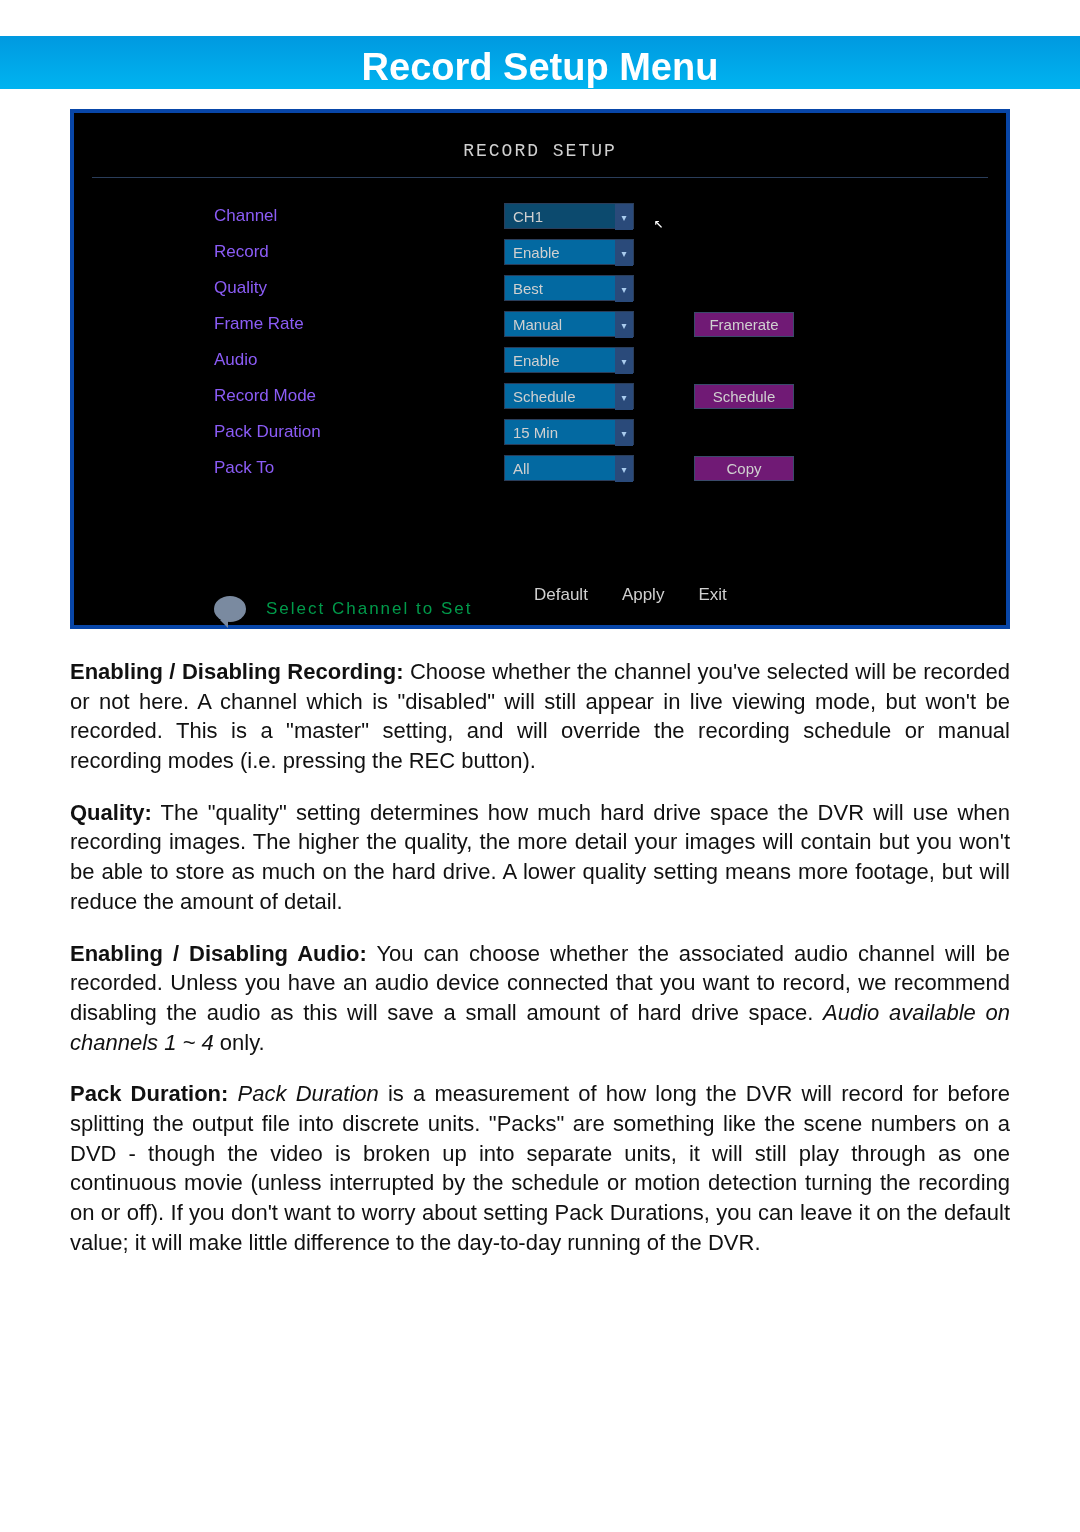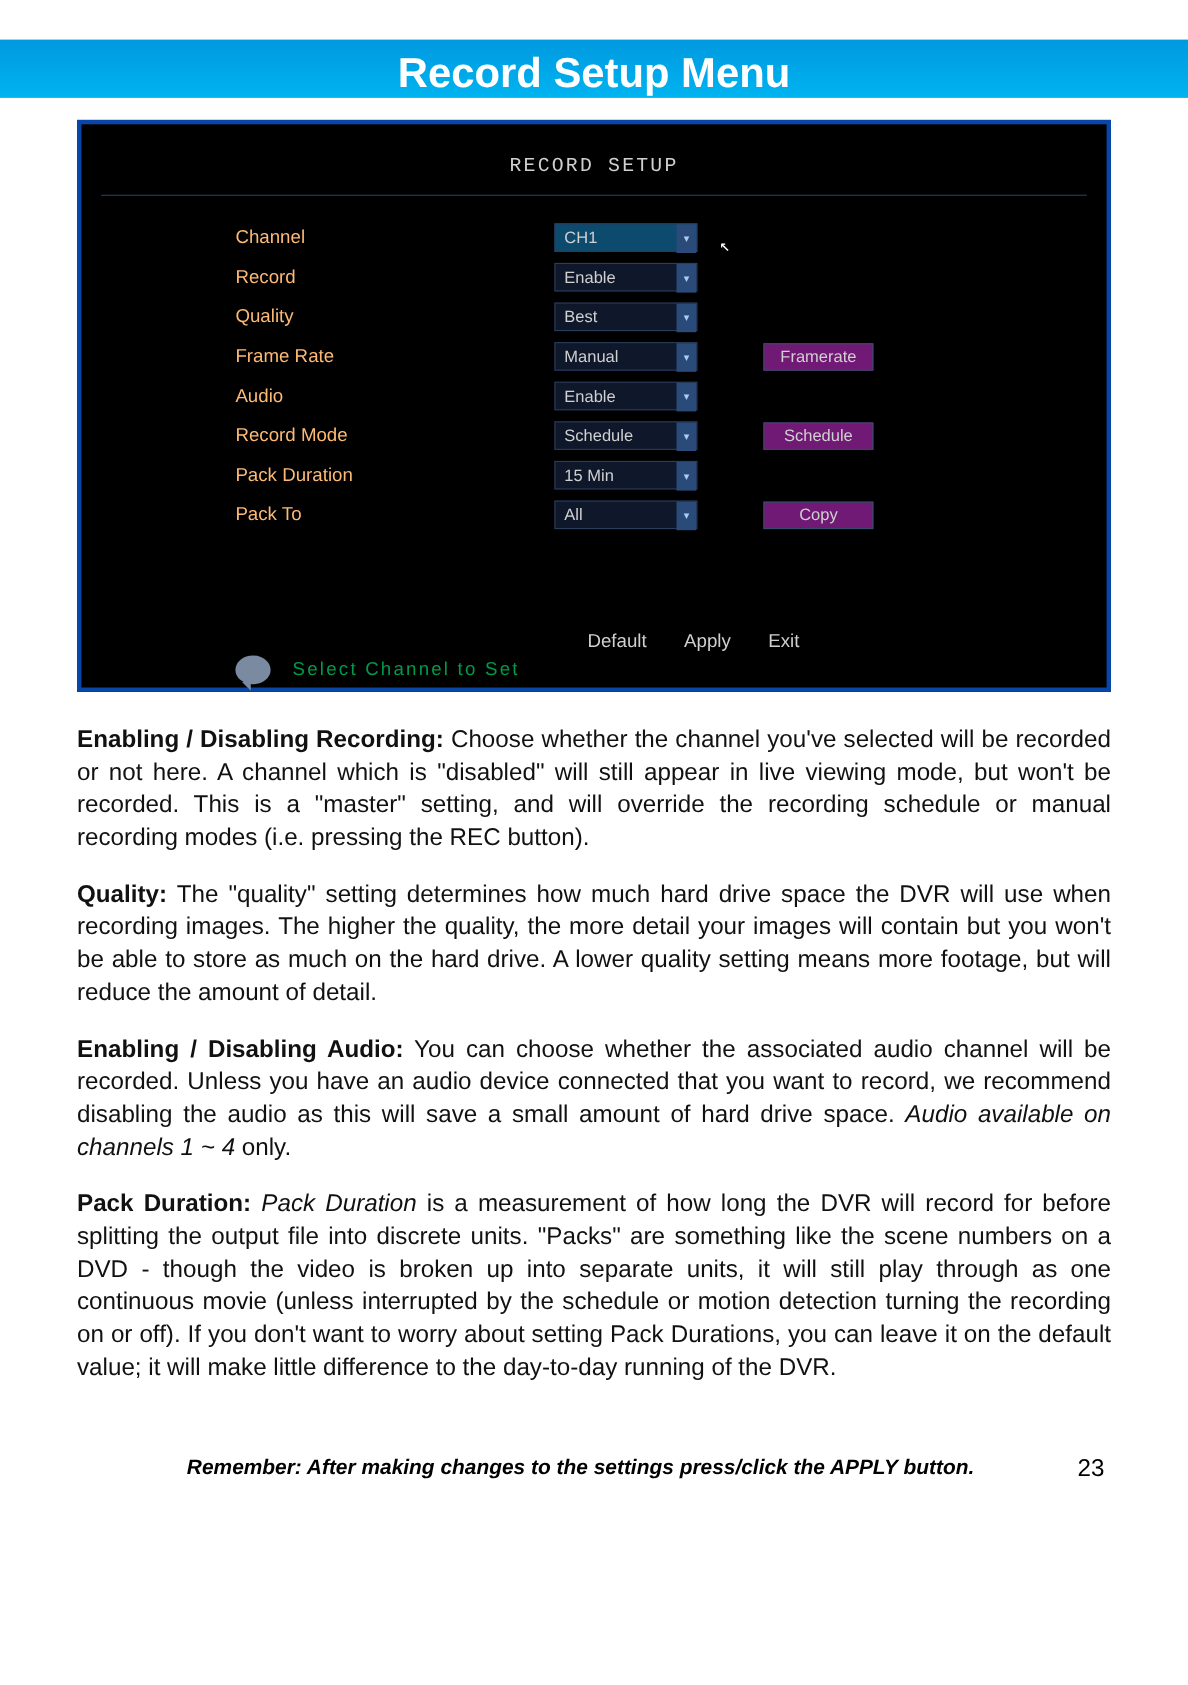--- a/index.html
+++ b/index.html
@@ -48,28 +48,28 @@
   .dvr-body {
     padding-left: 140px;
   }
   .dvr-row {
     display: flex;
     align-items: center;
     height: 36px;
   }
   .dvr-label {
     width: 290px;
-    color: #fdba74;
+    color: #8b5cf6;
     font-family: Arial, sans-serif;
     font-size: 17px;
   }
   .dvr-select {
     width: 130px;
     height: 26px;
-    background: #0f172a;
+    background: #0369a1;
     border: 1px solid #2a3d5a;
     color: #d0d0d0;
     display: flex;
     align-items: center;
     padding-left: 8px;
     position: relative;
     font-size: 15px;
     font-family: Arial, sans-serif;
   }
   .dvr-select.highlight {
@@ -125,21 +125,21 @@
   .dvr-hint-text {
     color: #009a4a;
     font-family: Arial, sans-serif;
     font-size: 17px;
     letter-spacing: 2px;
   }
   .dvr-bottom-btns {
     display: flex;
     gap: 34px;
     position: absolute;
-    bottom: 32px;
+    bottom: 20px;
     left: 460px;
     margin-top: 48px;
   }
   .dvr-bottom-btns .bb {
     color: #d0d0d0;
     font-size: 17px;
     font-family: Arial, sans-serif;
   }
   .cursor {
     position: absolute;
@@ -271,18 +271,14 @@
       <strong>Quality:</strong><span> The "quality" setting determines how much hard drive space the DVR will use when recording images. The higher the quality, the more detail your images will contain but you won't be able to store as much on the hard drive. A lower quality setting means more footage, but will reduce the amount of detail.</span>
     </p>
     <p>
       <strong>Enabling / Disabling Audio:</strong><span> You can choose whether the associated audio channel will be recorded. Unless you have an audio device connected that you want to record, we recommend disabling the audio as this will save a small amount of hard drive space. </span><em>Audio available on channels 1 ~ 4 </em><span>only.</span>
     </p>
     <p>
       <strong>Pack Duration:</strong><em> Pack Duration</em><span> is a measurement of how long the DVR will record for before splitting the output file into discrete units. "Packs" are something like the scene numbers on a DVD - though the video is broken up into separate units, it will still play through as one continuous movie (unless interrupted by the schedule or motion detection turning the recording on or off). If you don't want to worry about setting Pack Durations, you can leave it on the default value; it will make little difference to the day-to-day running of the DVR.</span>
     </p>
   </div>
 
-  <div class="footer">
-    <div class="footer-text">Remember: After making changes to the settings press/click the APPLY button.</div>
-    <div class="page-num">23</div>
-  </div>
 
 </div>
 
 </body></html>

